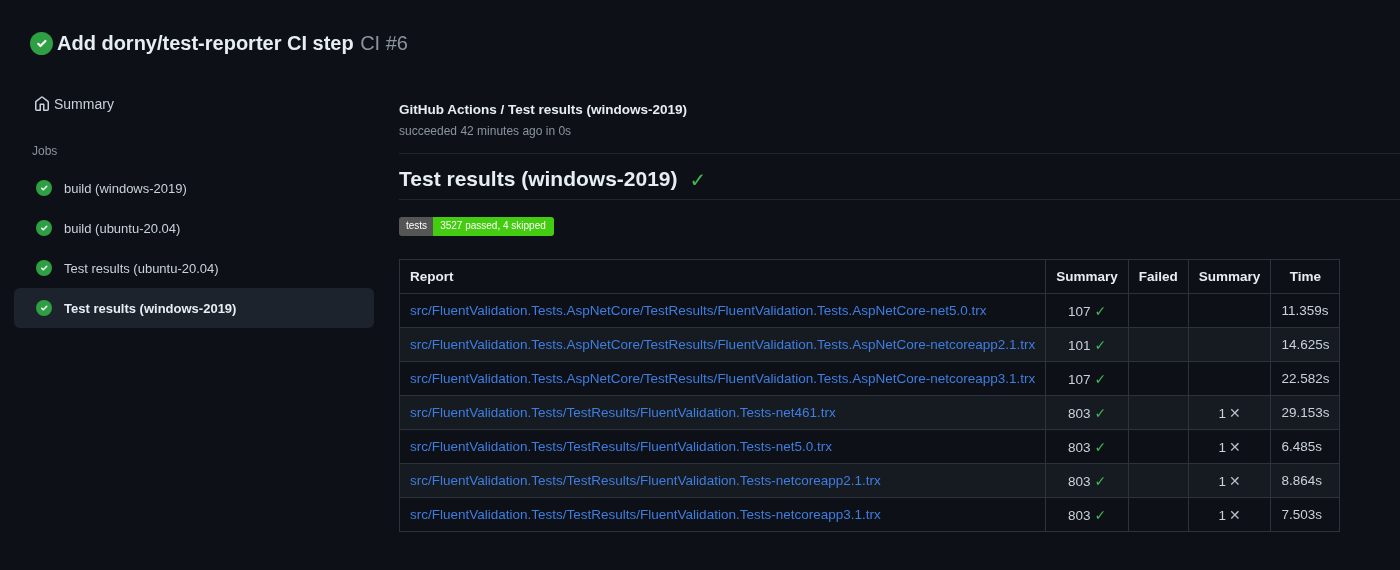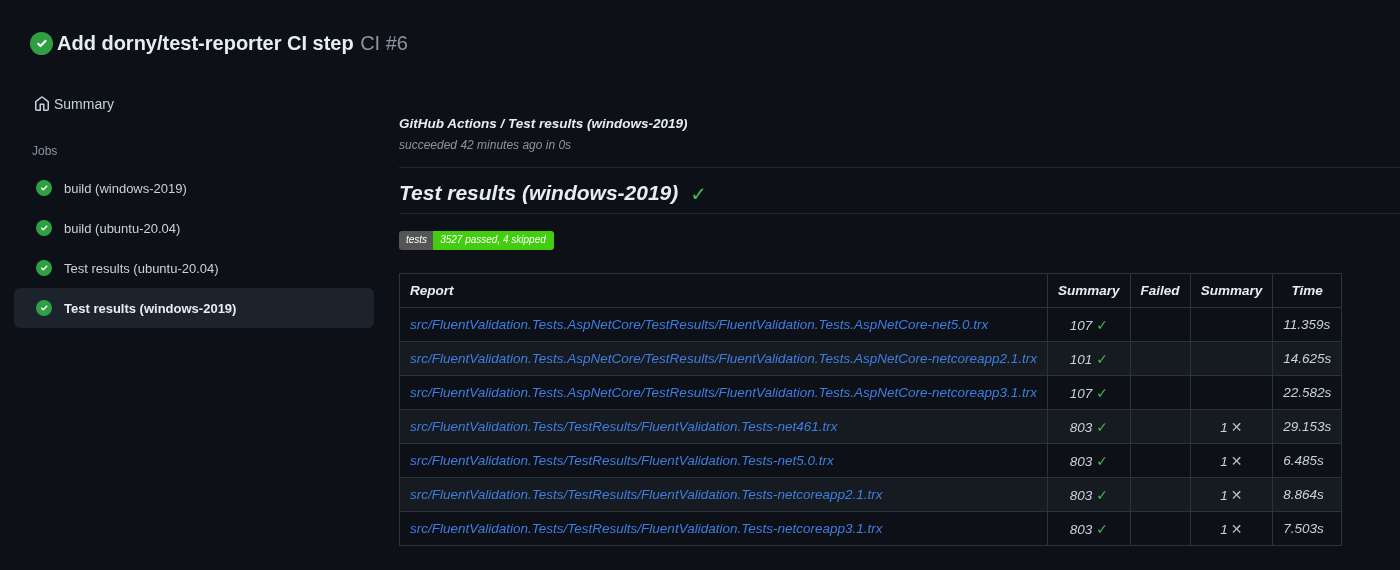--- a/index.html
+++ b/index.html
@@ -50,21 +50,21 @@
   .job-item{
     display:flex;align-items:center;gap:12px;
     height:40px;padding-left:22px;margin:0 16px 0 14px;
     border-radius:6px;cursor:pointer;
   }
   .job-item svg{width:16px;height:16px;flex:0 0 auto;}
   .job-label{font-size:13px;color:var(--text-soft);white-space:nowrap;}
   .job-item.selected{background:var(--selected-bg);}
   .job-item.selected .job-label{font-weight:bold;color:var(--text);}
   
-  .main{position:absolute;left:399px;top:14px;right:0;font-style:italic;}
+  .main{position:absolute;left:399px;top:0;right:0;}
   .run-summary{padding-top:102px;border-bottom:1px solid var(--divider);padding-bottom:15px;}
   .run-summary .sub-title{font-size:13.5px;font-weight:bold;color:var(--text);}
   .run-summary .sub-status{font-size:12px;color:var(--muted);margin-top:7px;}
   .report-heading{
     margin-top:13px;padding-bottom:8px;
     border-bottom:1px solid var(--divider);
     display:flex;align-items:center;gap:12px;
   }
   .report-heading h1{font-size:21px;font-weight:bold;color:var(--text);}
   .heading-check{

